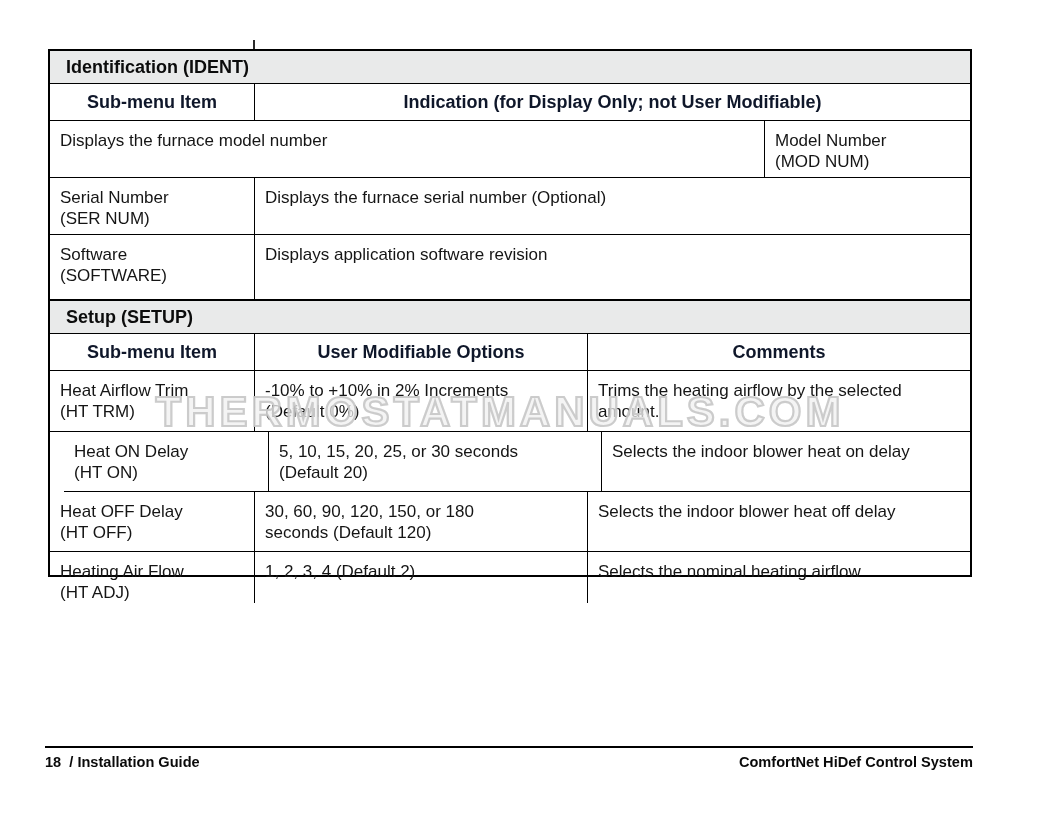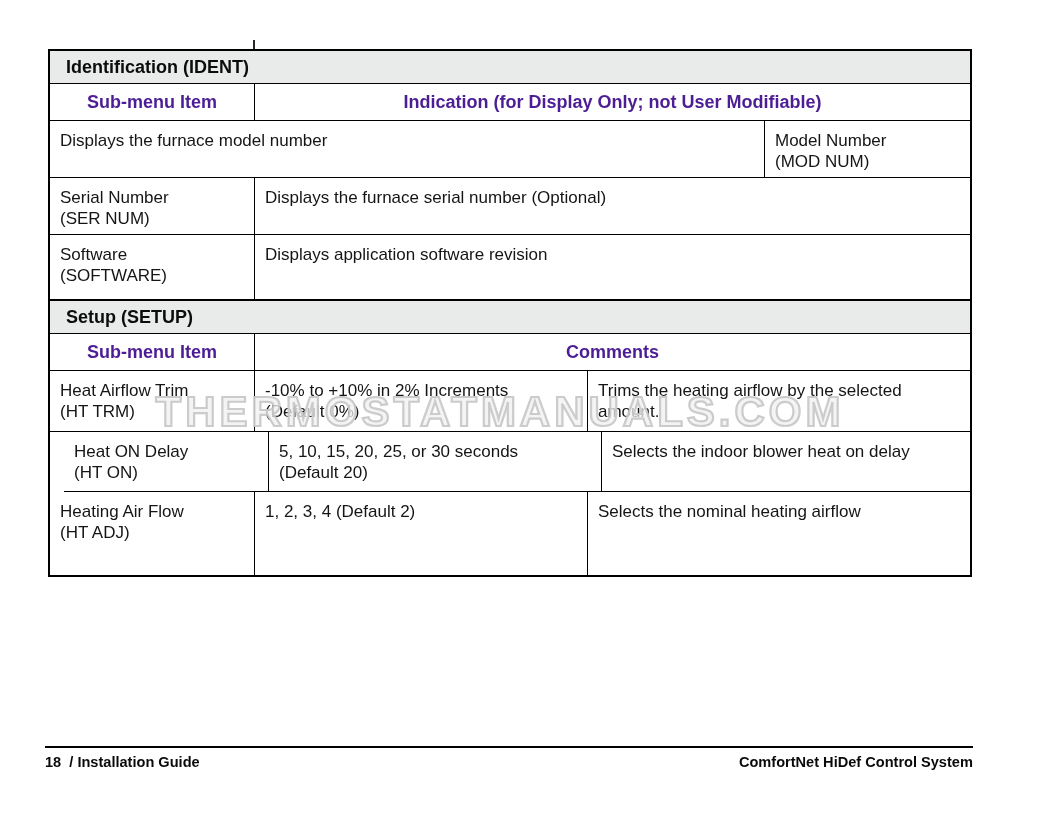--- a/index.html
+++ b/index.html
@@ -26,21 +26,21 @@
   .row:last-child{border-bottom:none;flex:1;}
   .hrow{flex:0 0 37px;}
   .cell{
     box-sizing:border-box;border-right:1.5px solid #000;
     padding:9px 10px 0 10px;font-size:17px;line-height:21px;
     white-space:pre-line;color:#151515;overflow:hidden;
   }
   .cell:last-child{border-right:none;}
   .th{
     display:flex;align-items:center;justify-content:center;text-align:center;
-    font-weight:bold;font-size:18px;padding:0;white-space:normal;color:#4c1d95;
+    font-weight:bold;font-size:18px;padding:0;white-space:normal;color:#0f172a;
   }
   .c1{flex:0 0 205px;width:205px;}
   .t-ident .c2{flex:1;}
   .t-setup .c2{flex:0 0 333px;width:333px;}
   .t-setup .c3{flex:1;}
 
   .watermark{
     position:absolute;top:388px;left:500px;transform:translateX(-50%);
     font-size:42px;font-weight:bold;letter-spacing:4px;white-space:nowrap;
     color:rgba(255,255,255,0.55);
@@ -90,36 +90,44 @@
       <div class="cell c2">Displays application software revision</div>
     </div>
   </div>
 
   <div class="doc-table t-setup">
     <div class="band">
       <span>Setup (SETUP)</span>
     </div>
     <div class="row hrow">
       <div class="cell th c1">Sub-menu Item</div>
+      <div class="cell th c2">User Modifiable Options</div>
       <div class="cell th c3">Comments</div>
     </div>
     <div class="row" style="flex:0 0 61px;">
       <div class="cell c1">Heat Airflow Trim
 (HT TRM)</div>
       <div class="cell c2">-10% to +10% in 2% Increments
 (Default 0%)</div>
       <div class="cell c3">Trims the heating airflow by the selected
 amount.</div>
     </div>
     <div class="row" style="flex:0 0 60px;margin-left:14px;">
       <div class="cell c1">Heat ON Delay
 (HT ON)</div>
       <div class="cell c2">5, 10, 15, 20, 25, or 30 seconds
 (Default 20)</div>
       <div class="cell c3">Selects the indoor blower heat on delay</div>
+    </div>
+    <div class="row" style="flex:0 0 60px;">
+      <div class="cell c1">Heat OFF Delay
+(HT OFF)</div>
+      <div class="cell c2">30, 60, 90, 120, 150, or 180
+seconds (Default 120)</div>
+      <div class="cell c3">Selects the indoor blower heat off delay</div>
     </div>
     <div class="row">
       <div class="cell c1">Heating Air Flow
 (HT ADJ)</div>
       <div class="cell c2">1, 2, 3, 4 (Default 2)</div>
       <div class="cell c3">Selects the nominal heating airflow</div>
     </div>
   </div>
 
   <div class="watermark">THERMOSTATMANUALS.COM</div>

